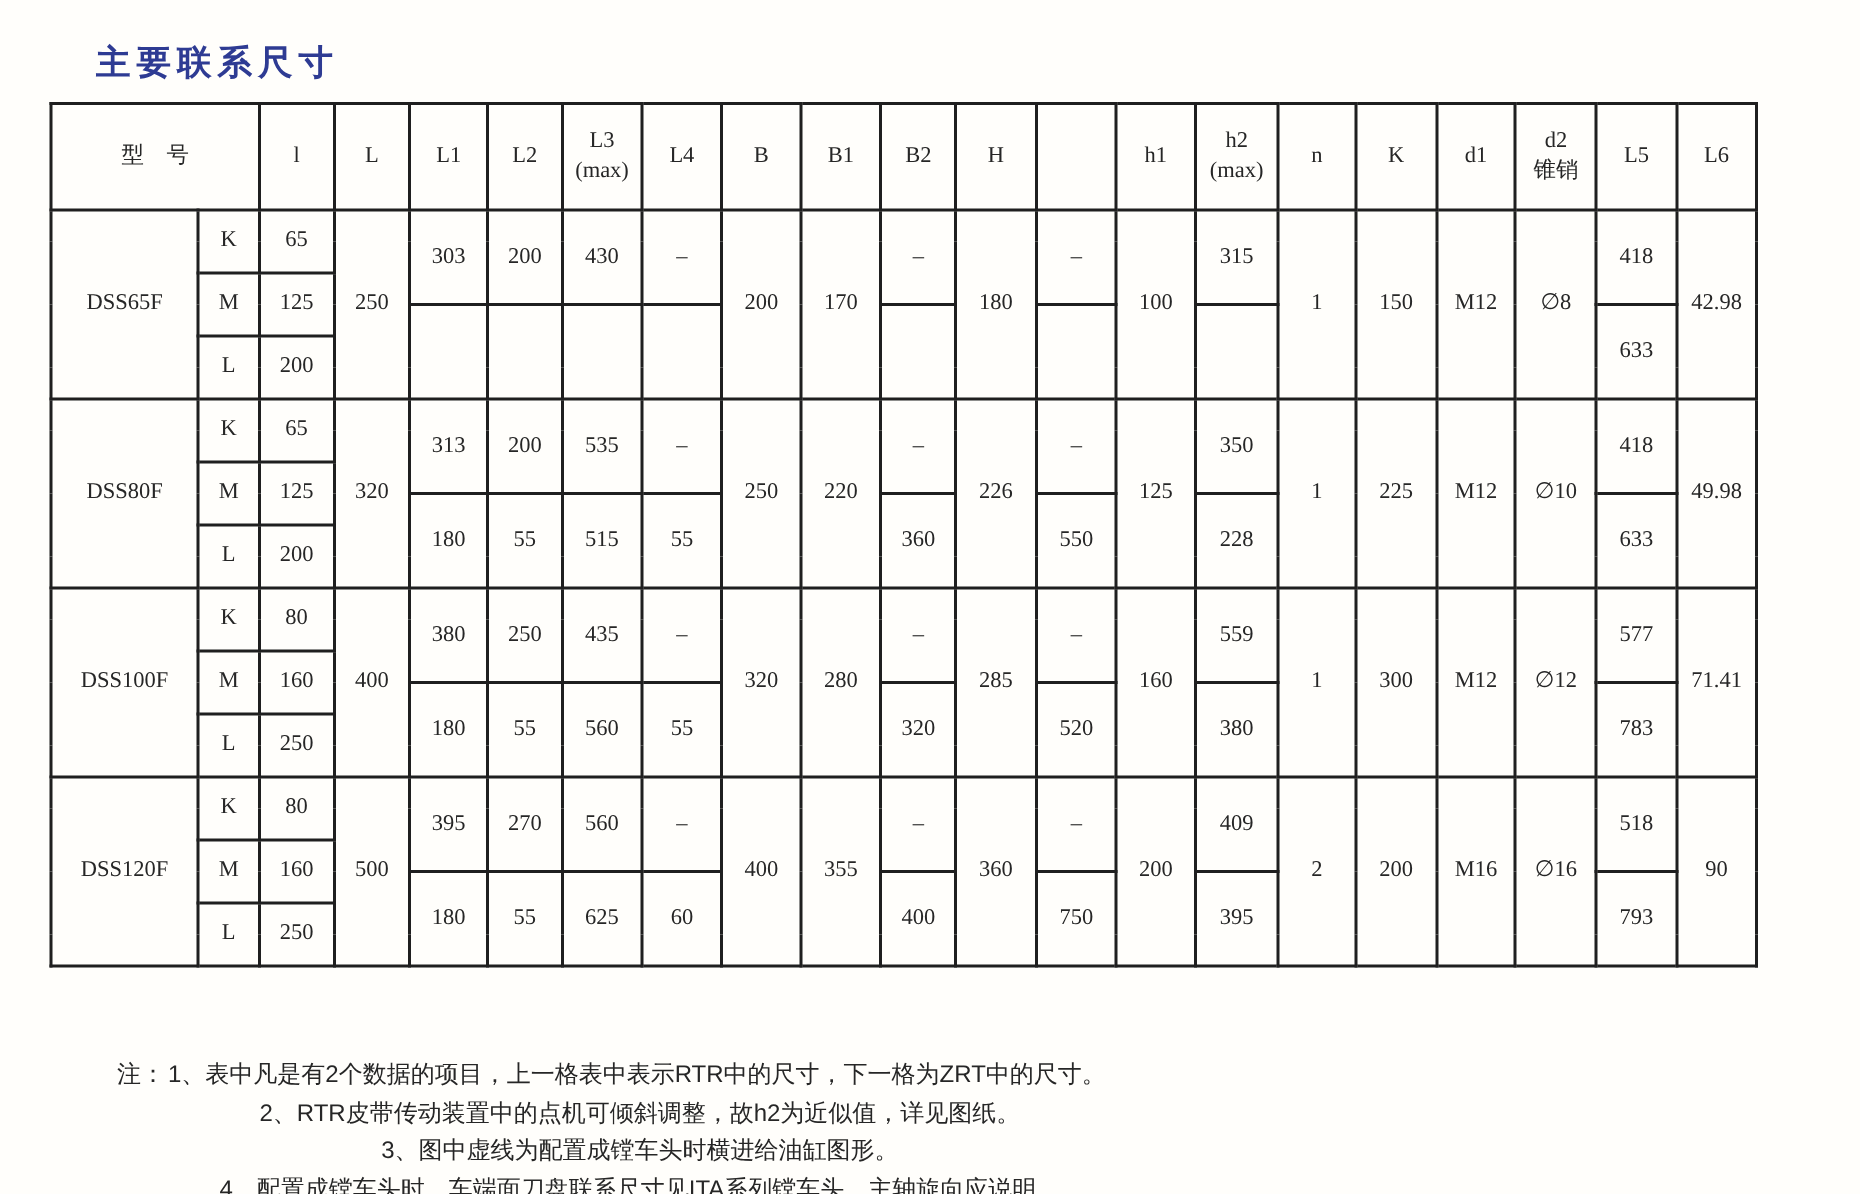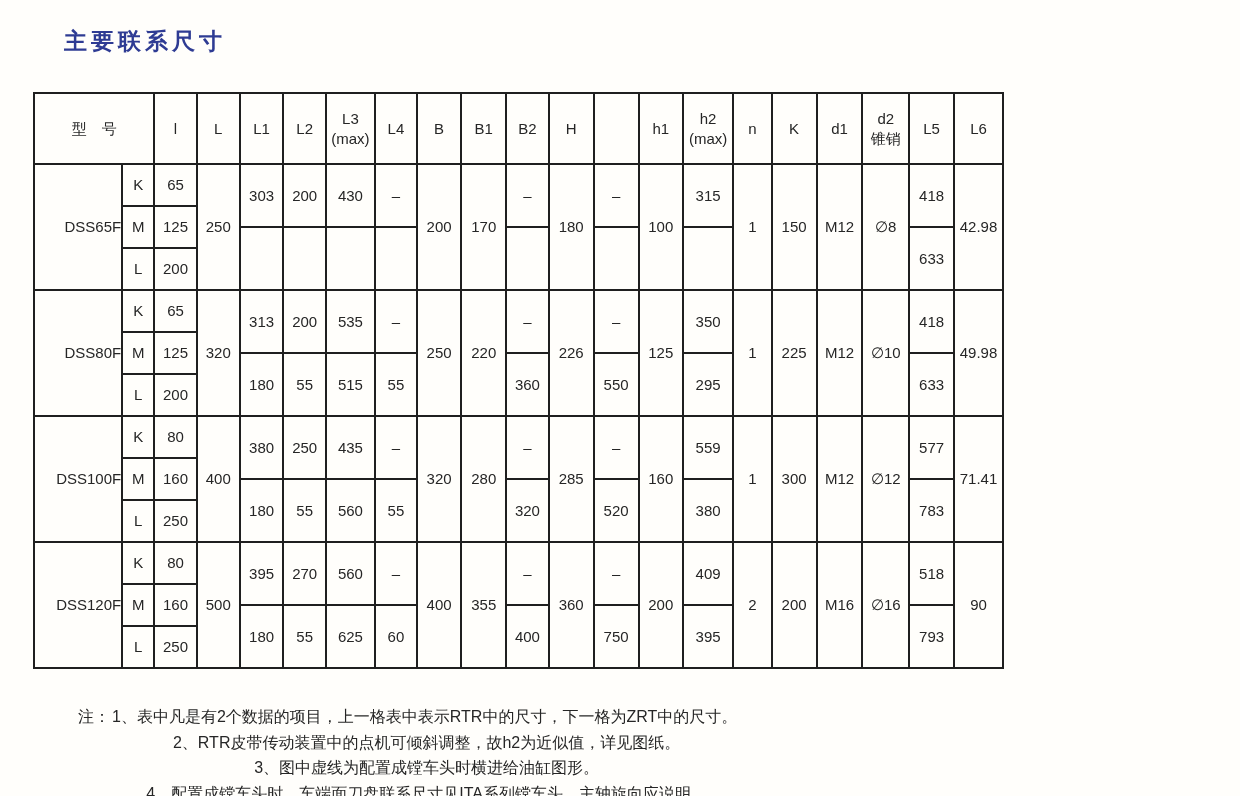--- a/index.html
+++ b/index.html
@@ -3,44 +3,44 @@
 <meta charset="utf-8">
 <style>
   html,body { margin:0; padding:0; }
   body {
     width:1240px; height:796px;
     background:#fffefb;
     font-family:"Liberation Sans","DejaVu Sans",sans-serif;
     color:#262626;
     overflow:hidden;
   }
-  .page { position:relative; width:1004px; height:796px; }
+  .page { position:relative; width:1172px; height:796px; }
 
   .title {
     position:absolute; left:64px; top:26px; margin:0;
     font-size:23px; font-weight:bold; letter-spacing:4px;
     color:#2e3b93;
   }
 
   table.dims {
-    position:absolute; left:33px; top:92px;
-    border-collapse:collapse; table-layout:fixed;
+    position:absolute; left:33px; top:68px;
+    border-collapse:collapse; table-layout:fixed;font-family:Liberation Serif, serif;
   }
   .dims th, .dims td {
     border:2px solid #1f1f1f;
     text-align:center; vertical-align:middle;
     padding:0;
     font-size:15px; font-weight:normal;
     white-space:pre-line; line-height:1.3;
     color:#262626;
     overflow:hidden;
   }
   .dims thead tr { height:71px; }
   .dims tbody tr { height:20.75px; }
-  .dims td.model { height:124px;text-align:right; }
+  .dims td.model { height:124px; }
 
   .notes {
     position:absolute; left:46px; top:704px;
     font-size:16px; line-height:25.5px; color:#262626;margin-left:32px;
   }
   .note-line { white-space:nowrap; }
   .note-line.rest { padding-left:38px;text-align:center; }
   .note-prefix { padding-right:2px; }
 </style>
 </head>
@@ -173,21 +173,21 @@
           <td rowspan="2">M</td>
           <td rowspan="2">125</td>
         </tr>
         <tr>
           <td rowspan="3">180</td>
           <td rowspan="3">55</td>
           <td rowspan="3">515</td>
           <td rowspan="3">55</td>
           <td rowspan="3">360</td>
           <td rowspan="3">550</td>
-          <td rowspan="3">295</td>
+          <td rowspan="3">228</td>
           <td rowspan="3">633</td>
         </tr>
         <tr>
           <td rowspan="2">L</td>
           <td rowspan="2">200</td>
         </tr>
         <tr></tr>
         <tr>
           <td rowspan="6" class="model">DSS100F</td>
           <td rowspan="2">K</td>

